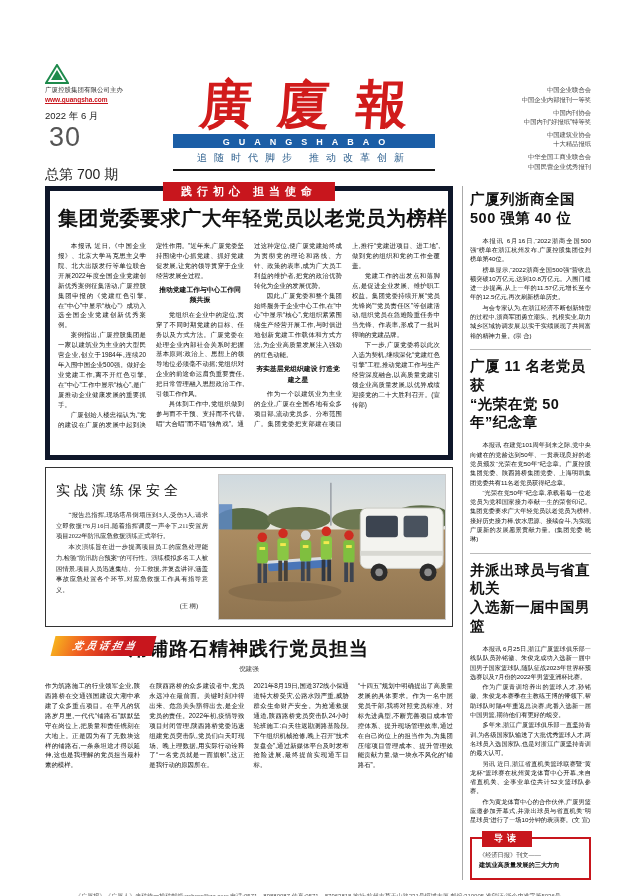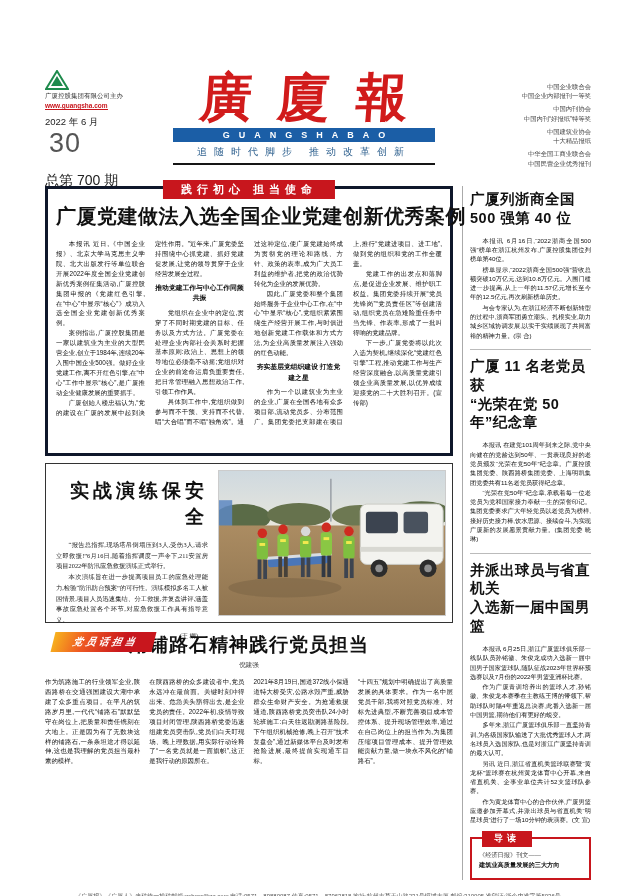--- a/index.html
+++ b/index.html
@@ -1,20 +1,20 @@
 <!DOCTYPE html>
 <html><head>
 <meta charset="utf-8">
 <style>
   html,body{margin:0;padding:0;background:#fafafa;}
   .page{width:633px;height:896px;background:#fff;box-sizing:border-box;
         padding:70px 42px 0 45px;position:relative;overflow:hidden;
         font-family:"Liberation Sans",sans-serif;color:#111;}
   
-  .masthead{display:flex;height:108px;}
+  .masthead{display:flex;height:108px;align-items:center;}
   .mh-left{width:120px;font-size:6.5px;color:#333;}
   .logo{width:24px;height:20px;display:block;}
   .publisher{margin-top:2px;}
   .website{color:#c8161d;font-weight:bold;font-size:6.5px;border-bottom:1px solid #c8161d;display:inline-block;margin:1px 0 6px;}
   .date-month{font-size:9.5px;color:#222;}
   .date-day{font-size:27px;color:#555;letter-spacing:1px;line-height:1;margin:1px 0 15px 4px;}
   .issue{font-size:14px;color:#222;}
   .mh-center{flex:1;text-align:center;}
   .paper-title{font-family:"DejaVu Serif",serif;font-weight:bold;color:#d11b1b;
                font-size:52px;line-height:1.05;letter-spacing:26px;text-indent:26px;
@@ -24,32 +24,32 @@
   .slogan{width:262px;margin:3px auto 0;color:#2f618f;font-size:10px;letter-spacing:7px;white-space:nowrap;}
   .mh-rule{width:262px;margin:4px auto 0;border-top:2px solid #151515;}
   .mh-right{width:148px;text-align:right;font-size:6.3px;color:#444;line-height:1.5;padding-top:12px;}
   .honor{margin-bottom:3.5px;}
   
   .content{display:flex;margin-top:8px;}
   .col-left{width:408px;}
   .col-right{width:133px;margin-left:9px;padding-left:7px;border-left:1px solid #aaa;}
   p{margin:0;text-indent:2em;}
   
-  .lead-box{border:3px solid #0f172a;position:relative;padding:14px 8px 8px;}
+  .lead-box{border:5px solid #0f172a;position:relative;padding:14px 8px 8px;}
   .badge{position:absolute;top:-9px;left:50%;transform:translateX(-50%);
          background:#c8161d;color:#fff;font-weight:bold;font-size:11px;
          padding:2px 18px;letter-spacing:5px;white-space:nowrap;}
   .kicker{text-align:center;font-size:12.5px;font-weight:bold;margin:4px 0 3px;letter-spacing:4px;}
   .headline{text-align:center;font-size:20px;font-weight:900;margin:0 0 9px;letter-spacing:.5px;white-space:nowrap;}
   .lead-cols{column-count:4;column-gap:10px;height:206px;font-size:6.4px;line-height:1.55;text-align:justify;}
   .subhead{font-size:6.8px;font-weight:bold;text-align:center;margin:4px 0;}
   
   .photo-box{border:1px solid #333;margin-top:7px;height:160px;display:flex;padding:6px;box-sizing:border-box;}
   .ps-text{width:152px;padding:4px 10px 0 4px;}
-  .ps-title{text-align:right;font-weight:bold;font-size:19px;letter-spacing:4px;margin:4px 0 10px;}
+  .ps-title{text-align:left;font-weight:normal;font-size:14px;letter-spacing:4px;margin:4px 0 10px;}
   .ps-text p{font-size:6.3px;line-height:1.7;text-align:justify;color:#222;
              font-family:"Liberation Serif",serif;}
   .ps-byline{text-align:right;font-size:6.3px;margin-top:6px;padding-right:10px;font-family:"Liberation Serif",serif;}
   .ps-photo{flex:1;border:1px solid #ccc;}
   .ps-photo svg{display:block;width:100%;height:100%;}
   
   .member{margin-top:9px;position:relative;}
   .ribbon{position:absolute;left:8px;top:0px;color:#fff;font-style:italic;font-weight:bold;
           font-size:10px;padding:3px 16px 3px 20px;letter-spacing:3px;
           background:linear-gradient(100deg,#f7b31e 0%,#ef5a22 30%,#c8161d 70%);
@@ -113,21 +113,21 @@
       </div>
     </div>
   </header>
 
   <div class="content">
 
     <div class="col-left">
 
       <section class="lead-box">
         <div class="badge">践行初心  担当使命</div>
-        <h1 class="headline">广厦党建做法入选全国企业党建创新优秀案例</h1>
+        <h1 class="headline">集团党委要求广大年轻党员以老党员为榜样</h1>
         <div class="lead-cols">
           <p>本报讯 近日,《中国企业报》、北京大学马克思主义学院、北大出版发行等单位联合开展2022年度全国企业党建创新优秀案例征集活动,广厦控股集团申报的《党建红色引擎,在“中心”中显示“核心”》成功入选全国企业党建创新优秀案例。</p>
           <p>案例指出,广厦控股集团是一家以建筑业为主业的大型民营企业,创立于1984年,连续20年入围中国企业500强。做好企业党建工作,离不开红色引擎,在“中心”工作中显示“核心”,是广厦推动企业健康发展的重要抓手。</p>
           <p>广厦创始人楼忠福认为,“党的建设在广厦的发展中起到决定性作用。”近年来,广厦党委坚持围绕中心抓党建、抓好党建促发展,让党的领导贯穿于企业经营发展全过程。</p>
           <div class="subhead">推动党建工作与中心工作同频共振</div>
           <p>党组织在企业中的定位,贯穿了不同时期党建的目标、任务以及方式方法。广厦党委在处理企业内部社会关系时把握基本原则:政治上、思想上的领导地位必须毫不动摇;党组织对企业的前途命运肩负重要责任,把日常管理融入思想政治工作,引领工作作风。</p>
           <p>具体到工作中,党组织做到参与而不干预、支持而不代替,唱“大合唱”而不唱“独角戏”。通过这种定位,使广厦党建始终成为贯彻党的理论和路线、方针、政策的表率,成为广大员工利益的维护者,把党的政治优势转化为企业的发展优势。</p>
           <p>因此,广厦党委和整个集团始终服务于企业中心工作,在“中心”中显示“核心”,党组织紧紧围绕生产经营开展工作,与时俱进地创新党建工作载体和方式方法,为企业高质量发展注入强劲的红色动能。</p>
           <div class="subhead">夯实基层党组织建设 打造党建之星</div>
           <p>作为一个以建筑业为主业的企业,广厦在全国各地有众多项目部,流动党员多、分布范围广。集团党委把支部建在项目上,推行“党建进项目、进工地”,做到党的组织和党的工作全覆盖。</p>

